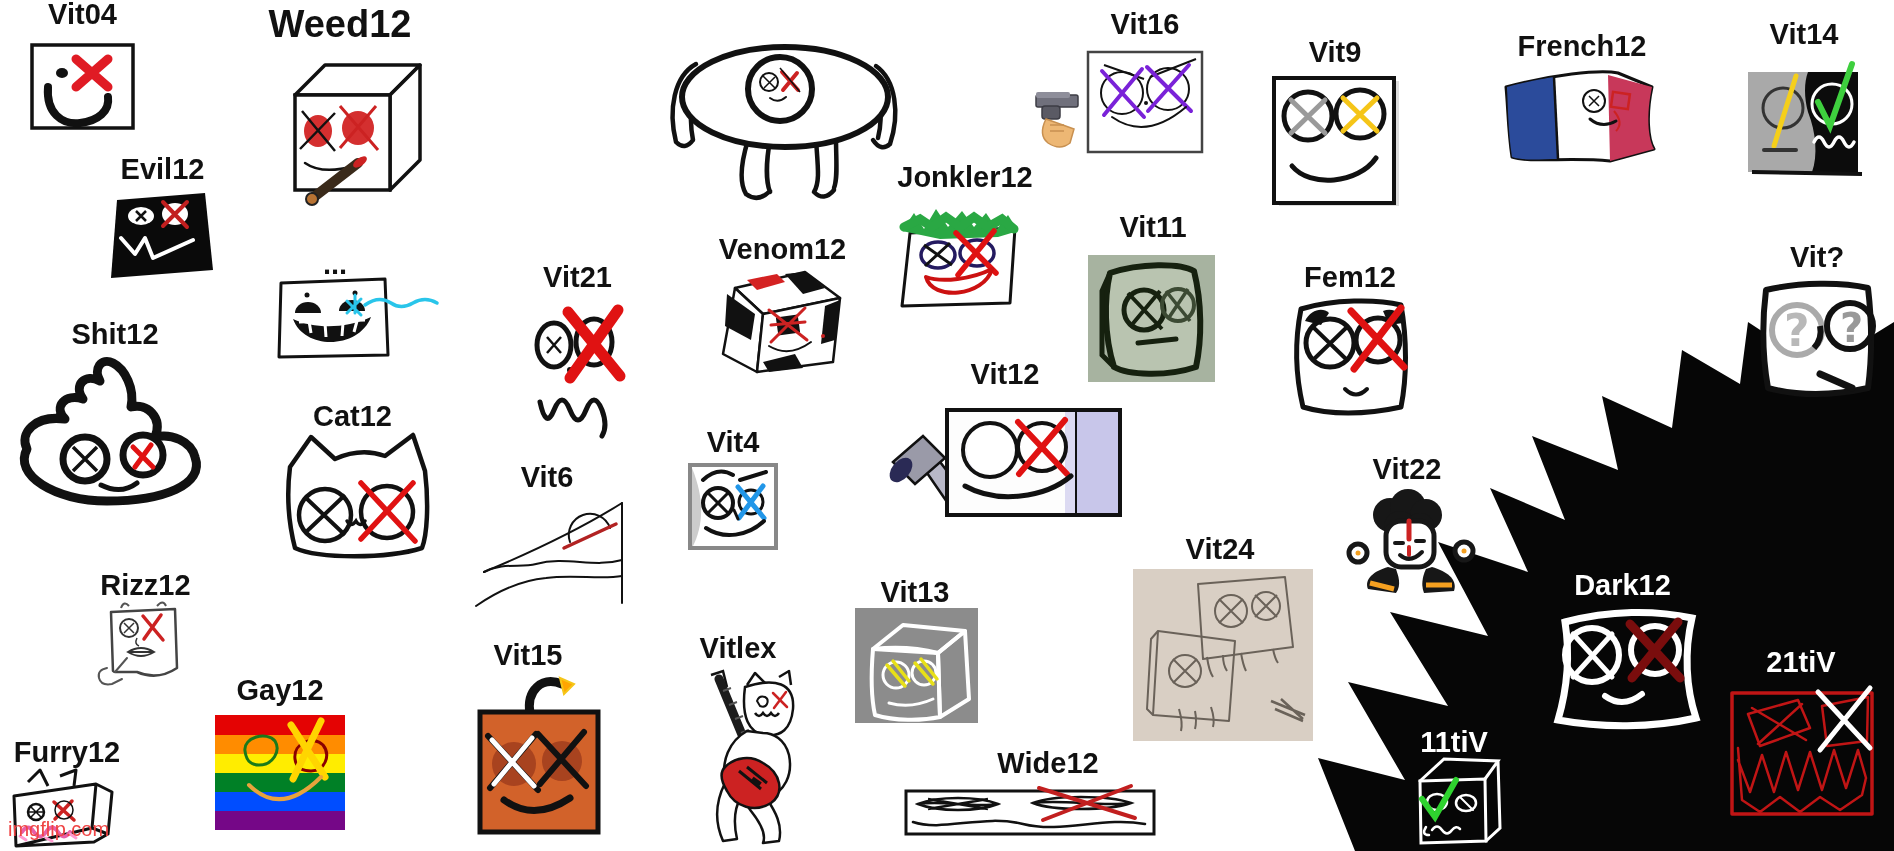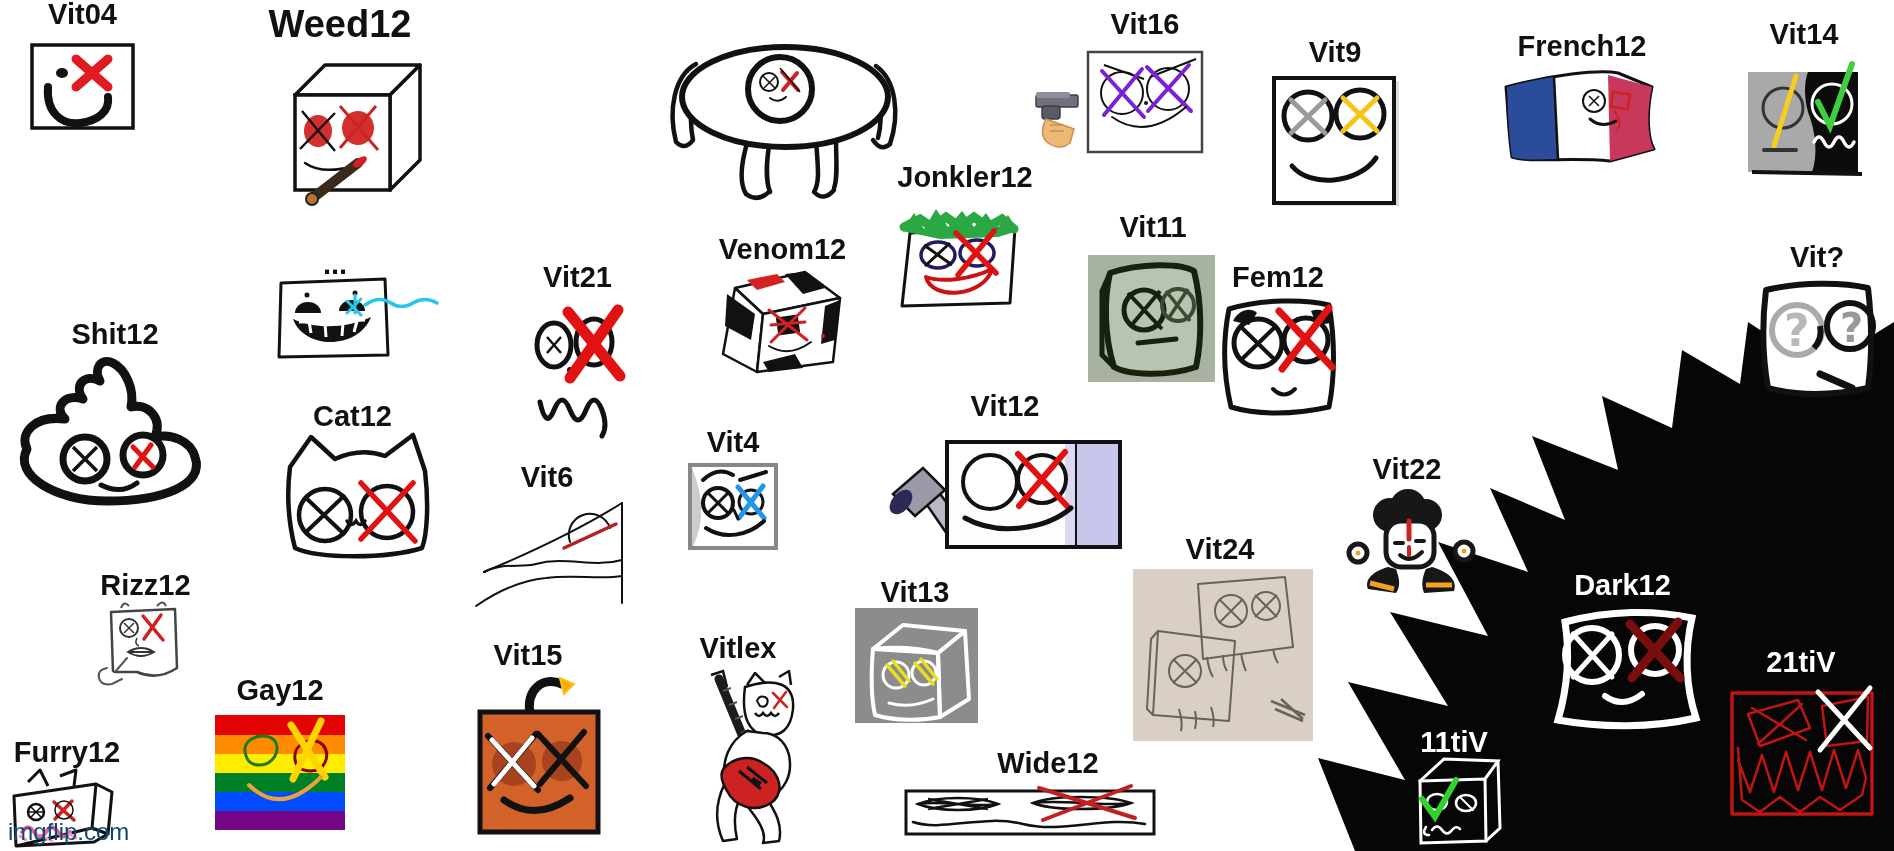--- a/index.html
+++ b/index.html
@@ -3,21 +3,21 @@
 <meta charset="utf-8">
 <style>
   html,body{margin:0;padding:0;background:#fff;}
   #canvas{position:relative;width:1894px;height:851px;background:#fff;overflow:hidden;
           font-family:"Liberation Sans",sans-serif;}
   .item{position:absolute;}
   .lbl{position:absolute;font-weight:bold;font-size:29px;color:#111;text-align:center;
        white-space:nowrap;line-height:1;}
   .lbl.w{color:#fff;}
   .item svg{position:absolute;overflow:visible;}
-  #watermark{position:absolute;left:8px;top:818px;color:#0c4a6e;font-size:24px;}
+  #watermark{position:absolute;left:8px;top:818px;color:#ef4444;font-size:20px;}
 </style>
 </head>
 <body>
 
 <div id="canvas">
 
 <div class="item" style="left:1270px;top:300px;width:624px;height:551px;">
   <svg width="624" height="551" style="left:0;top:0;">
     <polygon fill="#060606" points="624,22 582,48 573,0 530,56 478,22 470,84 412,50 402,128 332,96 348,170 262,136 295,220 220,188 258,272 168,242 218,336 120,312 178,406 78,382 135,480 48,458 85,551 624,551"></polygon>
 
@@ -73,20 +73,31 @@
     <ellipse cx="118" cy="81" rx="16" ry="17" fill="#d42f2f"></ellipse>
     <path d="M62,64 L95,104 M95,66 L60,102" stroke="#111" stroke-width="2.5" fill="none"></path>
     <path d="M100,59 L138,103 M136,59 L100,101" stroke="#c22" stroke-width="3" fill="none"></path>
     <path d="M65,116 Q82,128 114,119" stroke="#111" stroke-width="2.5" fill="none" stroke-linecap="round"></path>
     <path d="M118,116 L74,150" stroke="#3a2a1a" stroke-width="10" stroke-linecap="round"></path>
     <circle cx="72" cy="152" r="6" fill="#b87333" stroke="#222" stroke-width="2"></circle>
     <ellipse cx="120" cy="115" rx="8" ry="4" fill="#c22" transform="rotate(-35 120 115)"></ellipse>
   </svg>
 </div>
 
+<div class="item" style="left:105px;top:155px;width:115px;height:125px;">
+  <div class="lbl" style="left:0;top:0;width:115px;">Evil12</div>
+  <svg width="115" height="90" style="left:0;top:35px;">
+    <polygon points="12,10 100,3 108,80 6,88" fill="#0a0a0a"></polygon>
+    <ellipse cx="36" cy="26" rx="13" ry="9" fill="#fff"></ellipse>
+    <path d="M31,21 L41,31 M41,21 L31,31" stroke="#111" stroke-width="2.5"></path>
+    <ellipse cx="70" cy="24" rx="13" ry="11" fill="#fff"></ellipse>
+    <path d="M58,12 L82,37 M82,12 L58,36" stroke="#c21f1f" stroke-width="4" stroke-linecap="round"></path>
+    <path d="M16,48 L30,64 L40,48 L48,68 L88,50" stroke="#fff" stroke-width="4" fill="none" stroke-linecap="round" stroke-linejoin="round"></path>
+  </svg>
+</div>
 
 <div class="item" style="left:265px;top:250px;width:190px;height:110px;">
   <div class="lbl" style="left:15px;top:0;width:110px;">...</div>
   <svg width="190" height="85" style="left:0;top:25px;">
     <path d="M16,8 L120,4 L123,80 L14,82 Z" fill="#fff" stroke="#111" stroke-width="3" stroke-linejoin="round"></path>
     <circle cx="42" cy="20" r="2.5" fill="#111"></circle>
         <circle cx="90" cy="18" r="2.5" fill="#111"></circle>
     <path d="M30,38 a13,11 0 0 1 26,0 Z" fill="#111"></path>
     <path d="M74,36 a13,11 0 0 1 26,0 Z" fill="#111"></path>
     <path d="M82,26 l14,14 M96,24 l-14,14 M90,20 v18" stroke="#29c5ea" stroke-width="3" stroke-linecap="round"></path>
@@ -335,21 +346,21 @@
     <path d="M30,18 C60,8 100,8 114,16 C122,48 122,84 116,112 C86,122 48,120 34,112 C24,80 24,44 30,18 Z" fill="#b9c4b0" stroke="#16210f" stroke-width="6" stroke-linejoin="round"></path>
     <path d="M30,18 L22,36 L22,100 L34,112" fill="none" stroke="#16210f" stroke-width="5"></path>
     <circle cx="64" cy="55" r="20" fill="none" stroke="#16210f" stroke-width="5"></circle>
     <path d="M48,38 L82,74 M80,36 L50,72" stroke="#16210f" stroke-width="4"></path>
     <circle cx="98" cy="50" r="16" fill="none" stroke="#3c4a33" stroke-width="4"></circle>
     <path d="M86,36 L110,66 M108,34 L88,64" stroke="#3c4a33" stroke-width="3.5"></path>
     <path d="M58,88 L96,84" stroke="#16210f" stroke-width="5" stroke-linecap="round"></path>
   </svg>
 </div>
 
-<div class="item" style="left:1213px;top:233px;width:135px;height:190px;text-decoration:underline;">
+<div class="item" style="left:1285px;top:233px;width:135px;height:190px;text-decoration:underline;">
   <div class="lbl" style="left:15px;top:30px;width:100px;">Fem12</div>
   <svg width="135" height="125" style="left:0;top:62px;">
     <path d="M16,14 C48,4 92,4 116,10 C122,44 122,82 116,112 C80,120 44,120 18,112 C10,78 10,44 16,14 Z" fill="#fff" stroke="#111" stroke-width="5" stroke-linejoin="round"></path>
     <path d="M20,26 C26,14 38,12 44,18 L36,30 Z" fill="#111"></path>
     <path d="M98,16 C108,12 118,18 118,28 L104,30 Z" fill="#111"></path>
     <circle cx="45" cy="48" r="24" fill="none" stroke="#111" stroke-width="5"></circle>
     <path d="M28,32 L62,65 M62,32 L28,65" stroke="#111" stroke-width="4"></path>
     <circle cx="93" cy="45" r="22" fill="none" stroke="#111" stroke-width="5"></circle>
     <path d="M66,16 L119,72 M116,13 L69,74" stroke="#e01212" stroke-width="7" stroke-linecap="round"></path>
     <path d="M60,94 q11,11 22,0" stroke="#111" stroke-width="4" fill="none" stroke-linecap="round"></path>
@@ -363,21 +374,21 @@
     <path d="M14,12 C48,4 90,4 116,10 C120,44 120,80 116,110 C80,118 46,118 16,110 C10,76 10,44 14,12 Z" fill="#fff" stroke="#111" stroke-width="6" stroke-linejoin="round"></path>
     <circle cx="45" cy="52" r="25" fill="none" stroke="#aaa" stroke-width="6"></circle>
     <path d="M62,70 A25,25 0 0 0 68,48" stroke="#111" stroke-width="6" fill="none"></path>
     <circle cx="98" cy="48" r="23" fill="none" stroke="#111" stroke-width="6"></circle>
     <text x="32" y="68" font-family="DejaVu Sans, sans-serif" font-weight="bold" font-size="44" fill="#b8b8b8">?</text>
     <text x="88" y="64" font-family="DejaVu Sans, sans-serif" font-weight="bold" font-size="40" fill="#999">?</text>
     <path d="M68,96 L100,110" stroke="#111" stroke-width="7" stroke-linecap="round"></path>
   </svg>
 </div>
 
-<div class="item" style="left:885px;top:384px;width:235px;height:165px;">
+<div class="item" style="left:885px;top:352px;width:235px;height:165px;">
   <div class="lbl" style="left:80px;top:8px;width:80px;">Vit12</div>
   <svg width="235" height="135" style="left:0;top:38px;">
     <polygon points="40,80 62,112 78,102 52,68" fill="#b8b8c8" stroke="#111" stroke-width="2.5"></polygon>
     <polygon points="8,72 38,46 60,68 30,94" fill="#9a9aa8" stroke="#111" stroke-width="2.5"></polygon>
     <ellipse cx="16" cy="80" rx="9" ry="14" fill="#2a2a55" transform="rotate(40 16 80)"></ellipse>
     <rect x="190" y="20" width="45" height="105" fill="#c8c6ea" stroke="#111" stroke-width="4"></rect>
     <rect x="62" y="20" width="128" height="105" fill="#fdfdfd" stroke="#111" stroke-width="4"></rect>
     <rect x="180" y="22" width="10" height="101" fill="#dcdaf2"></rect>
     <circle cx="105" cy="60" r="27" fill="#fff" stroke="#111" stroke-width="4"></circle>
     <path d="M84,50 A26,26 0 0 0 92,82 A27,27 0 0 1 84,50 Z" fill="#d5d3ef"></path>

